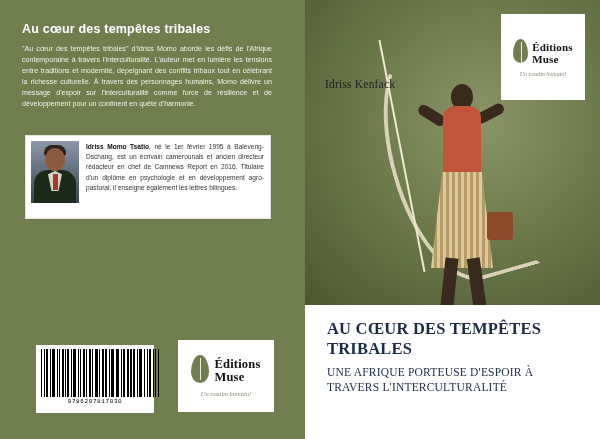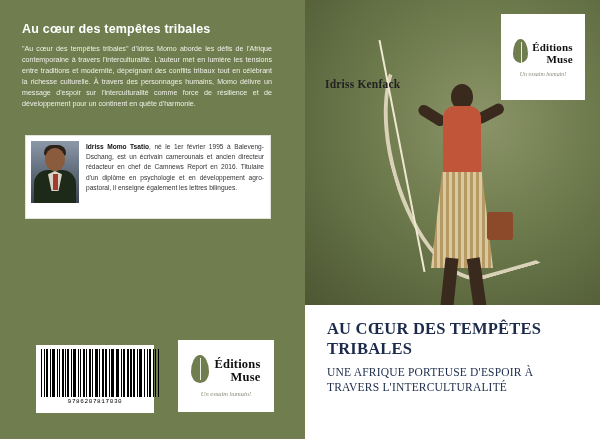--- a/index.html
+++ b/index.html
@@ -203,21 +203,20 @@
     letter-spacing: .2px;
     margin-top: 28px;
   }
   .pub-name .muse {
     font-family: "Liberation Serif", serif;
     font-size: 12.5px;
     font-weight: bold;
     color: #111111;
     letter-spacing: .2px;
     display: block;
-    text-align: right;
   }
   .pub-tag {
     margin-top: 7px;
     font-family: "Liberation Serif", serif;
     font-style: italic;
     font-size: 6.5px;
     color: #8a8a7a;
   }
 
   
@@ -397,21 +396,21 @@
   .pub-front .ed, .pub-front .muse { font-size: 11px; }
   .pub-front .pub-tag { font-size: 6px; margin-top: 6px; }
 
   .front-author {
     position: absolute;
     left: 20px;
     top: 78px;
     width: 170px;
     font-family: "Liberation Serif", serif;
     font-size: 11.5px;
-    font-weight: bold;
+    font-weight: normal;
     color: #222222;
     letter-spacing: .2px;
   }
 </style>
 </head>
 <body>
 
 <div id="cover">
 
   <div class="back-cover">

